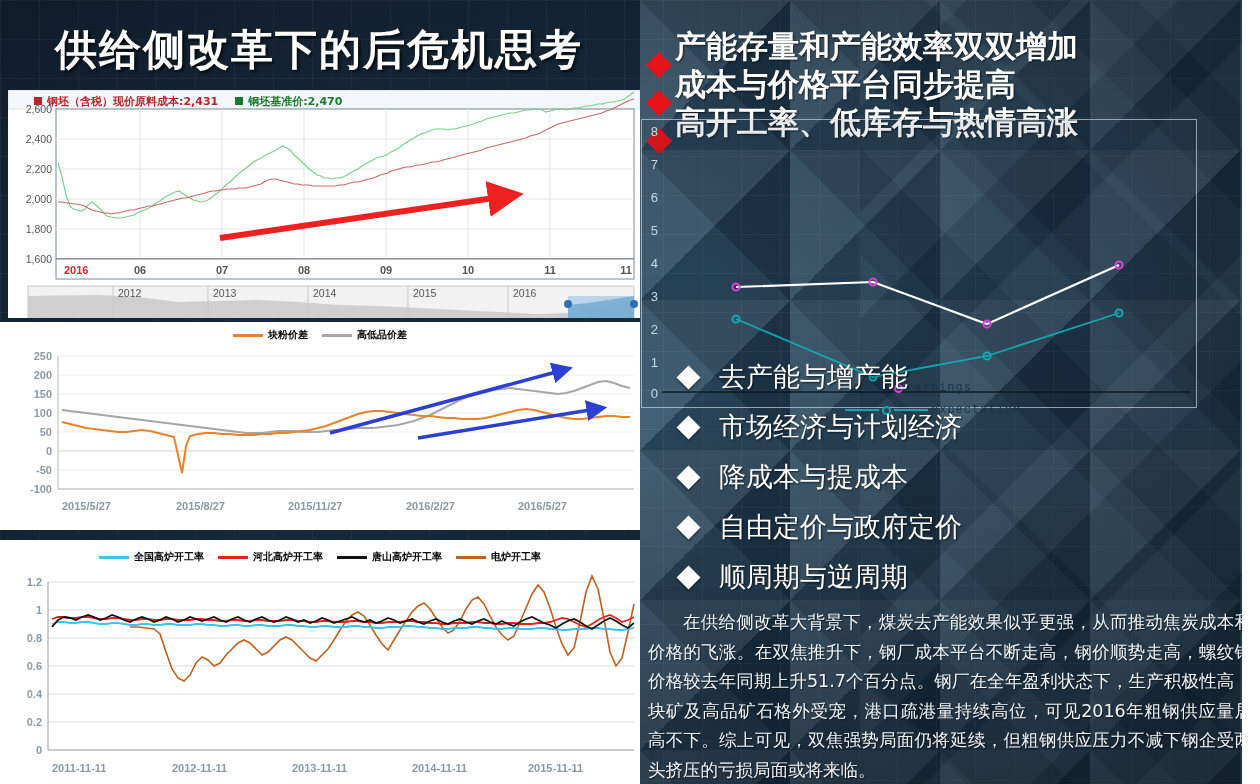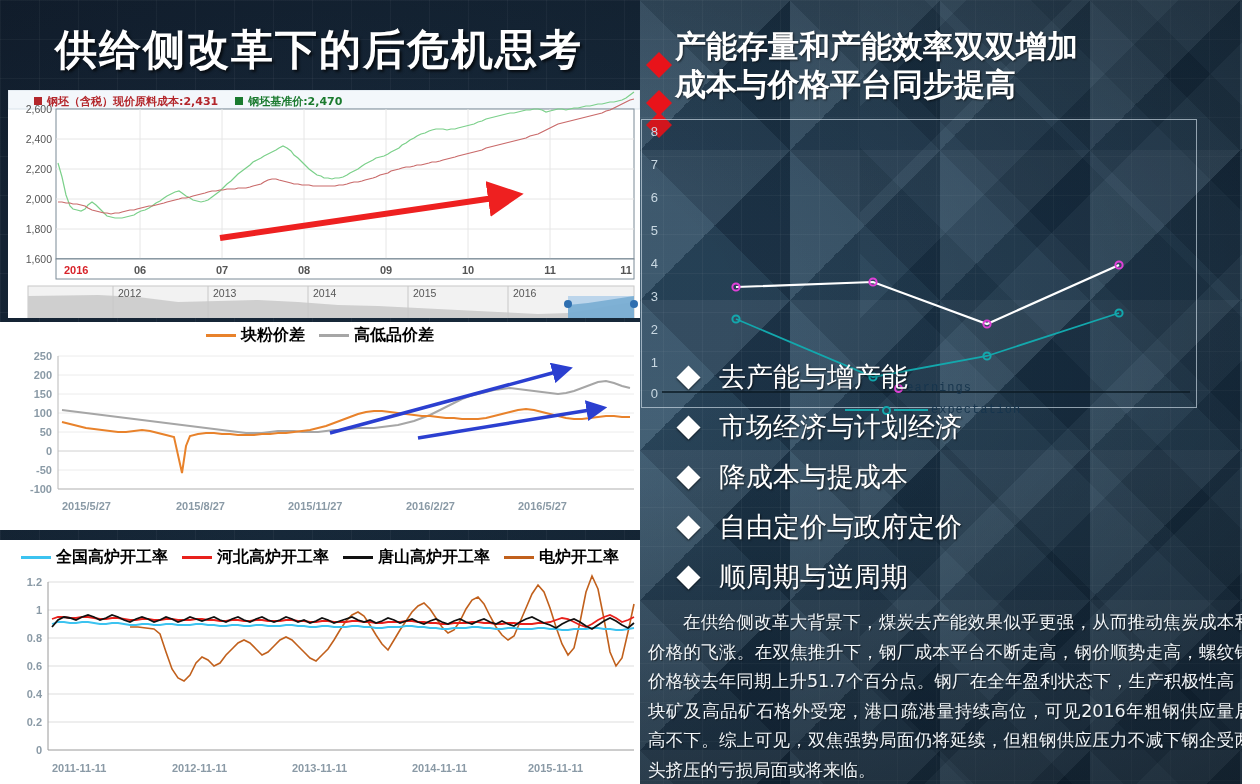--- a/index.html
+++ b/index.html
@@ -116,21 +116,21 @@
     font-family: "DejaVu Sans", sans-serif;
     text-shadow: 1px 1px 1px rgba(0,0,0,.5);
   }
   
   .chart-card { position: absolute; background: #ffffff; }
   #chart-steel { left: 8px; top: 90px; width: 632px; height: 228px; }
   #chart-spread { left: 0px; top: 322px; width: 640px; height: 208px; }
   #chart-blast { left: 0px; top: 540px; width: 640px; height: 244px; }
   .legend-bar {
     display: flex; align-items: center; justify-content: center;
-    gap: 14px; font-size: 16px; font-weight: bold;
+    gap: 14px; font-size: 10px; font-weight: bold;
     font-family: "DejaVu Sans", sans-serif;
   }
   .leg-item { display: flex; align-items: center; gap: 5px; white-space: nowrap; }
   .leg-line { width: 30px; height: 3px; display: inline-block; }
   .leg-sq { width: 8px; height: 8px; display: inline-block; }
   .steel-legend {
     position: absolute; left: 26px; top: 2px; height: 18px;
     display: flex; align-items: center; gap: 17px;
     font-size: 11px; font-weight: bold; color: #b3262b;
     font-family: "DejaVu Sans", sans-serif;
@@ -158,20 +158,21 @@
     <div class="rb-row">
       <span class="rb-dia"></span>
       <span class="rb-text">产能存量和产能效率双双增加</span>
     </div>
     <div class="rb-row">
       <span class="rb-dia"></span>
       <span class="rb-text">成本与价格平台同步提高</span>
     </div>
     <div class="rb-row">
       <span class="rb-dia"></span>
+      <span class="rb-text">高开工率、低库存与热情高涨</span>
     </div>
   </div>
 
   <div class="ec-frame">
     <svg class="ec-svg" width="556" height="289">
 
       <line x1="20" y1="272" x2="548" y2="272" stroke="#0d1b24" stroke-width="1.4"></line>
 
       <polyline fill="none" stroke="#13a8ad" stroke-width="2" points="95,240 230,296 345,272 478,250" style="display:none"></polyline>
       <polyline fill="none" stroke="#13a8ad" stroke-width="1.8" points="94,259 231,317 345,296 477,253" transform="translate(0,-60) scale(1,1.0)"></polyline>

